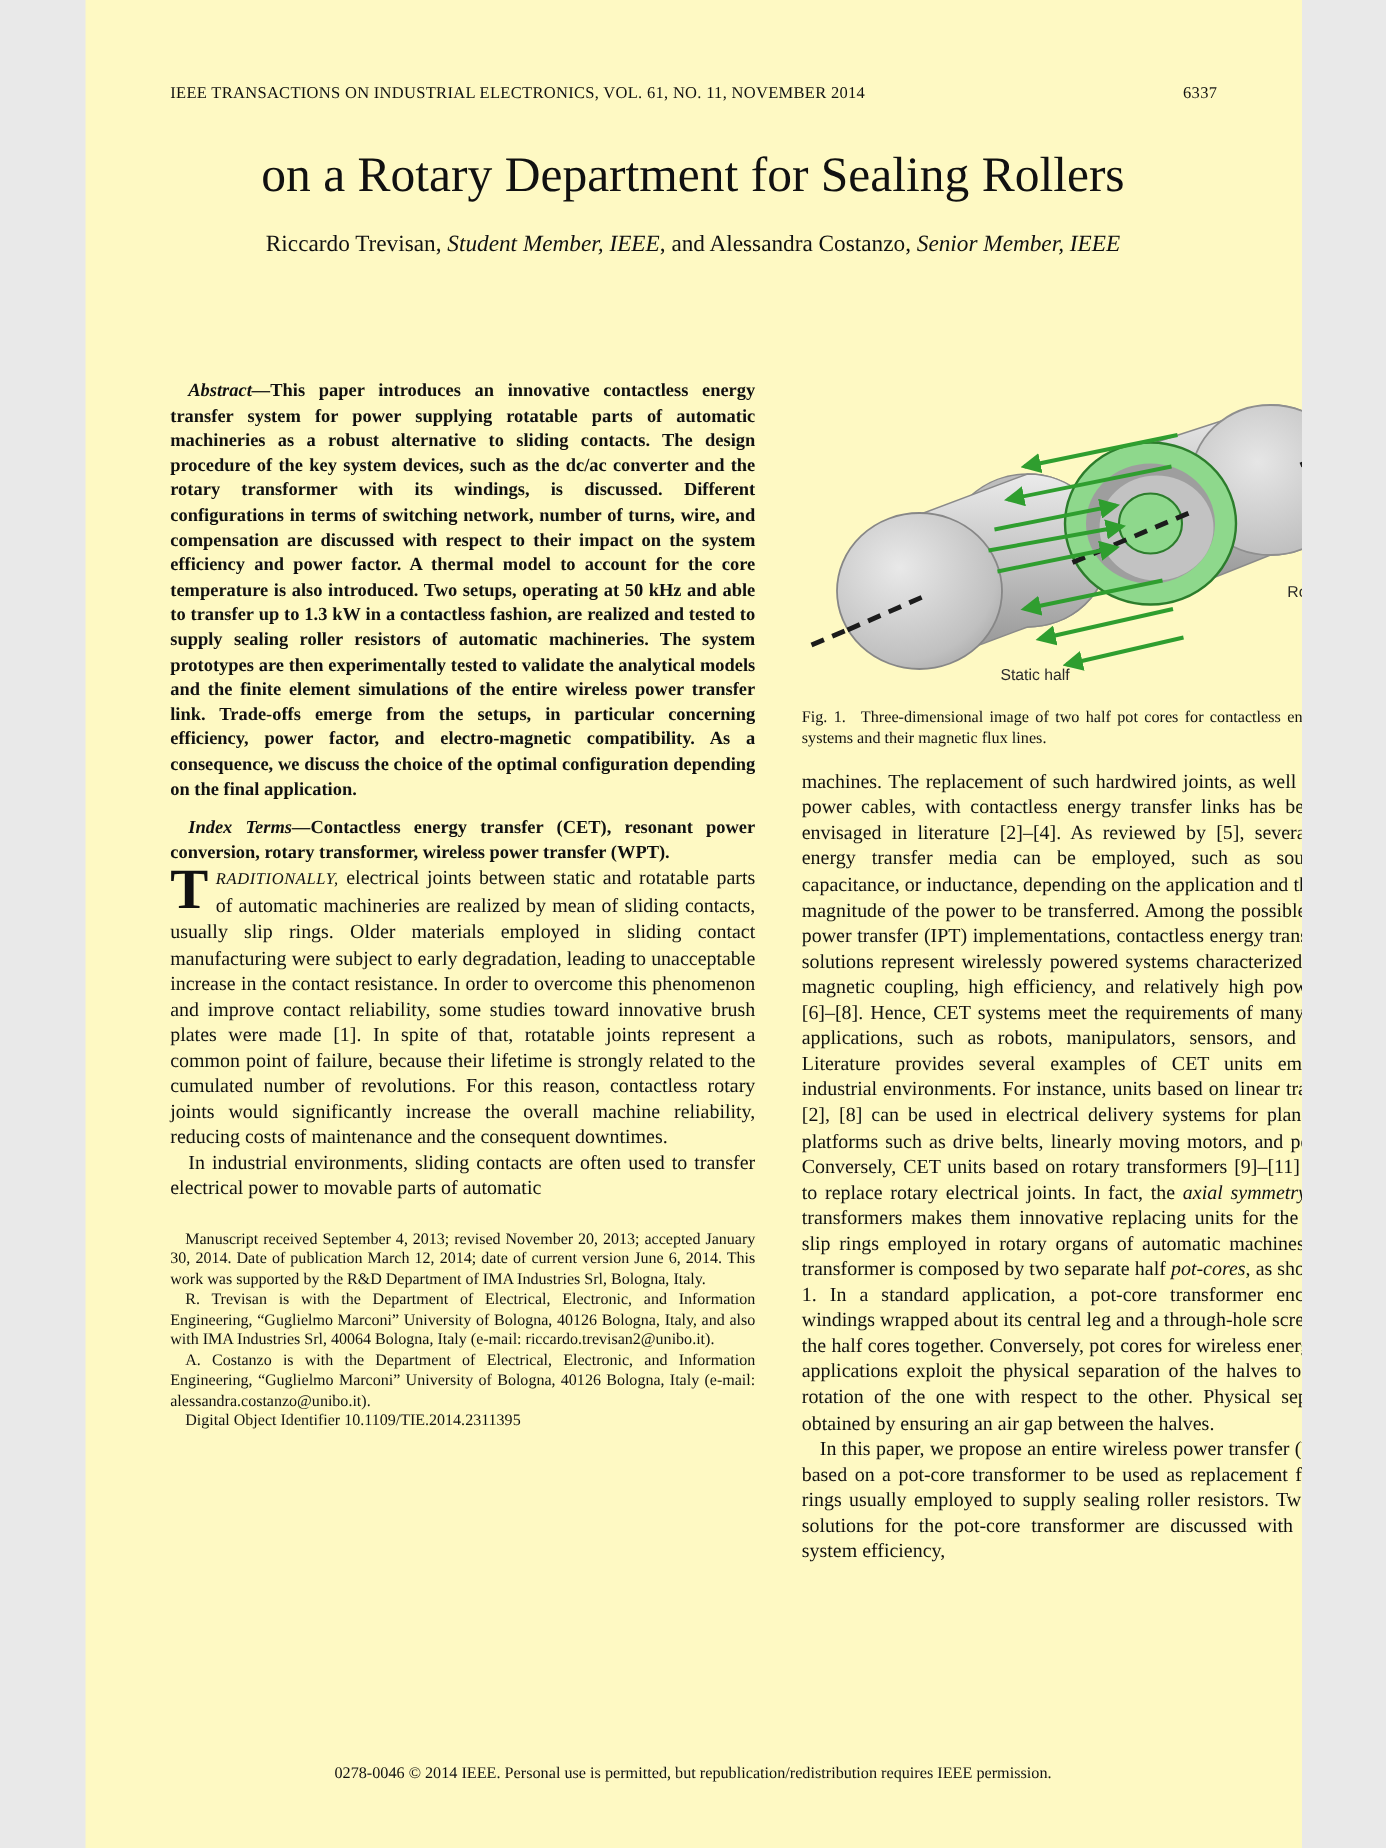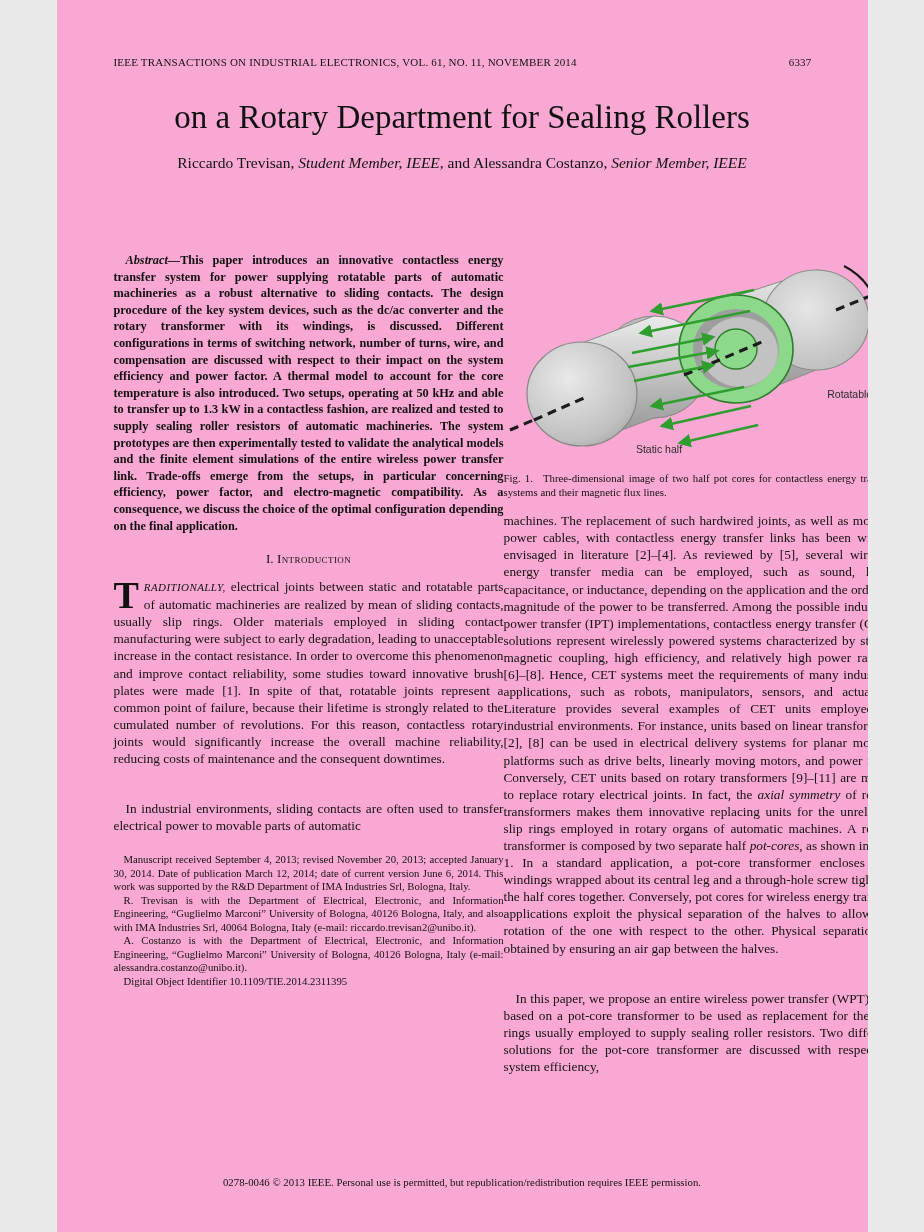--- a/index.html
+++ b/index.html
@@ -1,42 +1,42 @@
 <!DOCTYPE html>
 <html style="--core-green: #8ed88c; --green-edge: #2c7d2c; --arrow-green: #2f9e2f;"><head>
 <meta charset="utf-8">
 <style>
   html,body{margin:0;padding:0;background:#e9e9e9;}
   .page{
-    position:relative;width:811px;height:1232px;background:#f9a8d4;
+    position:relative;width:811px;height:1232px;background:#fef9c3;
     margin:0 auto;overflow:hidden;
     font-family:"Liberation Serif","DejaVu Serif",serif;color:#111;
   }
   
   .runhead{position:absolute;top:56px;left:57px;right:56px;display:flex;
     justify-content:space-between;font-size:11px;letter-spacing:.2px;}
   
   .titleblock{position:absolute;top:96px;left:40px;right:40px;text-align:center;}
   .title{font-size:33px;line-height:42px;font-weight:400;}
   .byline{margin-top:16px;font-size:15.5px;}
   
-  .cols{position:absolute;top:252px;left:57px;width:811px;display:flex;}
+  .cols{position:absolute;top:252px;left:57px;width:811px;display:flex;gap:31px;}
   .col{width:390px;}
   p{margin:0;}
   .it{font-style:italic;}
   .bd{font-weight:bold;}
   .abstract,.terms{font-size:12.3px;line-height:16.6px;text-align:justify;font-weight:bold;}
   .abstract{text-indent:12px;}
   .terms{text-indent:12px;margin-top:9px;}
   .sechead{margin-top:17px;margin-bottom:11px;text-align:center;font-size:13.2px;}
   .sechead .sc{font-variant:small-caps;letter-spacing:.4px;}
   .body-txt{font-size:13.3px;line-height:17.1px;text-align:justify;}
   .dropcap{float:left;font-size:38px;line-height:29px;padding:3px 5px 0 0;font-weight:700;}
   .leadword{font-size:11px;letter-spacing:.4px;font-style:italic;}
-  .indent{text-indent:12px;margin-top:33px;}
+  .indent{text-indent:12px;}
   .footnotes{margin-top:19px;font-size:10.7px;line-height:13.5px;text-align:justify;}
   .footnotes p{text-indent:10px;}
   
   .figwrap{width:390px;}
   .figimg{display:block;margin:2px 0 10px 0;}
   .figcap{font-size:10.8px;line-height:13.6px;text-align:justify;color:#111;}
   .figcap .tag{padding-right:10px;}
   .col2-body{margin-top:13px;}
   
   .footer{position:absolute;left:0;right:0;bottom:42px;text-align:center;
@@ -57,25 +57,22 @@
     <div class="title">
       <div>on a Rotary Department for Sealing Rollers</div>
     </div>
     <div class="byline"><span>Riccardo Trevisan, </span><span class="it">Student Member, IEEE</span><span>, and Alessandra Costanzo, </span><span class="it">Senior Member, IEEE</span></div>
   </div>
 
   <div class="cols">
 
     <div class="col">
       <p class="abstract"><span class="it bd">Abstract—</span><span class="bd">This paper introduces an innovative contactless energy transfer system for power supplying rotatable parts of automatic machineries as a robust alternative to sliding contacts. The design procedure of the key system devices, such as the dc/ac converter and the rotary transformer with its windings, is discussed. Different configurations in terms of switching network, number of turns, wire, and compensation are discussed with respect to their impact on the system efficiency and power factor. A thermal model to account for the core temperature is also introduced. Two setups, operating at 50 kHz and able to transfer up to 1.3 kW in a contactless fashion, are realized and tested to supply sealing roller resistors of automatic machineries. The system prototypes are then experimentally tested to validate the analytical models and the finite element simulations of the entire wireless power transfer link. Trade-offs emerge from the setups, in particular concerning efficiency, power factor, and electro-magnetic compatibility. As a consequence, we discuss the choice of the optimal configuration depending on the final application.</span></p>
+      <p class="terms"><span class="it bd">Index Terms—</span><span class="bd">Contactless energy transfer (CET), resonant power conversion, rotary transformer, wireless power transfer (WPT).</span></p>
 
-      <div class="sechead">
-        <span>I.</span>
-        <span class="sc">Introduction</span>
-      </div>
 
       <div class="body-txt">
         <p><span class="dropcap">T</span><span class="leadword">RADITIONALLY,</span><span> electrical joints between static and rotatable parts of automatic machineries are realized by mean of sliding contacts, usually slip rings. Older materials employed in sliding contact manufacturing were subject to early degradation, leading to unacceptable increase in the contact resistance. In order to overcome this phenomenon and improve contact reliability, some studies toward innovative brush plates were made [1]. In spite of that, rotatable joints represent a common point of failure, because their lifetime is strongly related to the cumulated number of revolutions. For this reason, contactless rotary joints would significantly increase the overall machine reliability, reducing costs of maintenance and the consequent downtimes.</span></p>
         <p class="indent">In industrial environments, sliding contacts are often used to transfer electrical power to movable parts of automatic</p>
       </div>
 
       <div class="footnotes">
         <p>Manuscript received September 4, 2013; revised November 20, 2013; accepted January 30, 2014. Date of publication March 12, 2014; date of current version June 6, 2014. This work was supported by the R&amp;D Department of IMA Industries Srl, Bologna, Italy.</p>
         <p>R. Trevisan is with the Department of Electrical, Electronic, and Information Engineering, “Guglielmo Marconi” University of Bologna, 40126 Bologna, Italy, and also with IMA Industries Srl, 40064 Bologna, Italy (e-mail: riccardo.trevisan2@unibo.it).</p>
         <p>A. Costanzo is with the Department of Electrical, Electronic, and Information Engineering, “Guglielmo Marconi” University of Bologna, 40126 Bologna, Italy (e-mail: alessandra.costanzo@unibo.it).</p>
@@ -156,16 +153,16 @@
       </div>
 
       <div class="body-txt col2-body">
         <p><span>machines. The replacement of such hardwired joints, as well as moving power cables, with contactless energy transfer links has been widely envisaged in literature [2]–[4]. As reviewed by [5], several wireless energy transfer media can be employed, such as sound, light, capacitance, or inductance, depending on the application and the order of magnitude of the power to be transferred. Among the possible inductive power transfer (IPT) implementations, contactless energy transfer (CET) solutions represent wirelessly powered systems characterized by strong magnetic coupling, high efficiency, and relatively high power ratings [6]–[8]. Hence, CET systems meet the requirements of many industrial applications, such as robots, manipulators, sensors, and actuators. Literature provides several examples of CET units employed in industrial environments. For instance, units based on linear transformers [2], [8] can be used in electrical delivery systems for planar moving platforms such as drive belts, linearly moving motors, and power rails. Conversely, CET units based on rotary transformers [9]–[11] are meant to replace rotary electrical joints. In fact, the </span><span class="it">axial symmetry</span><span> of rotary transformers makes them innovative replacing units for the unreliable slip rings employed in rotary organs of automatic machines. A rotary transformer is composed by two separate half </span><span class="it">pot-cores</span><span>, as shown in Fig. 1. In a standard application, a pot-core transformer encloses two windings wrapped about its central leg and a through-hole screw tightens the half cores together. Conversely, pot cores for wireless energy transfer applications exploit the physical separation of the halves to allow the rotation of the one with respect to the other. Physical separation is obtained by ensuring an air gap between the halves.</span></p>
         <p class="indent">In this paper, we propose an entire wireless power transfer (WPT) link based on a pot-core transformer to be used as replacement for the slip rings usually employed to supply sealing roller resistors. Two different solutions for the pot-core transformer are discussed with respect to system efficiency,</p>
       </div>
     </div>
   </div>
 
   <div class="footer">
-    <div>0278-0046 © 2013 IEEE. Personal use is permitted, but republication/redistribution requires IEEE permission.</div>
+    <div>0278-0046 © 2014 IEEE. Personal use is permitted, but republication/redistribution requires IEEE permission.</div>
   </div>
 
 </div>
 
 </body></html>

